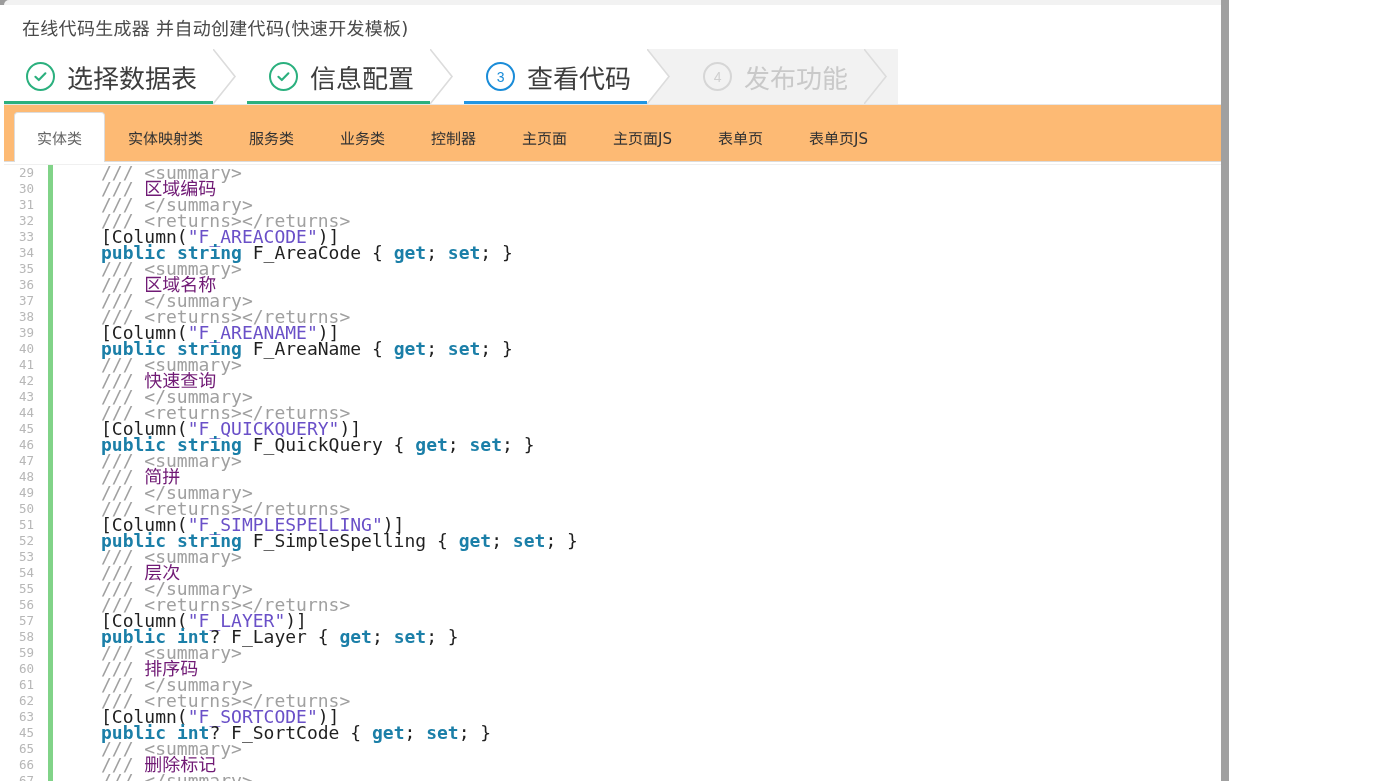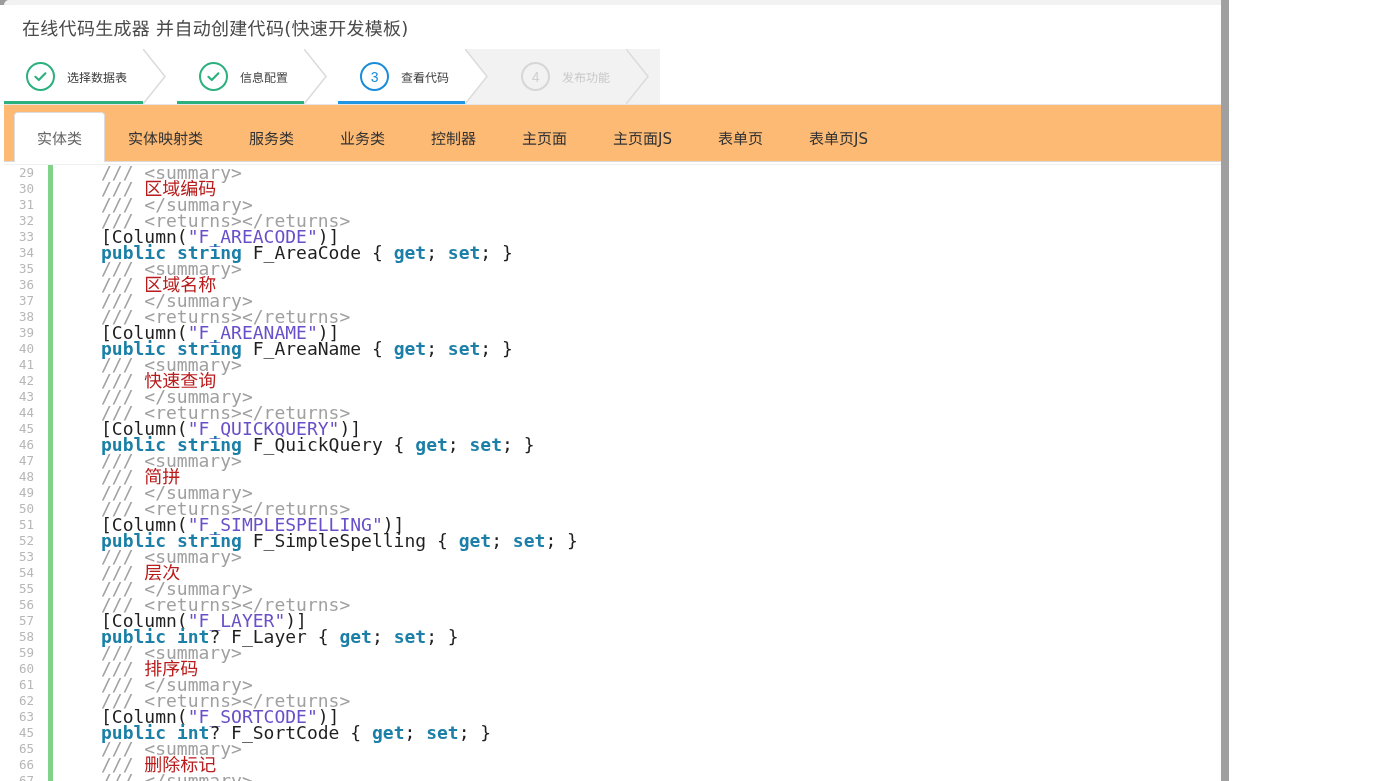--- a/index.html
+++ b/index.html
@@ -113,21 +113,21 @@
   }
   .step.is-pending .badge {
     border-color: #d6d6d6;
     color: #cfcfcf;
     font-size: 14px;
     background: transparent;
   }
   .step .badge svg { display: block; }
   .step .step-label {
     margin-left: 12px;
-    font-size: 12px;
+    font-size: 26px;
     color: #3d3d3d;
     white-space: nowrap;
     font-family: "DejaVu Sans", "Liberation Sans", sans-serif;
   }
   .step.is-pending .step-label { color: #c9c9c9; }
   .step.is-done .underline,
   .step.is-current .underline {
     position: absolute;
     left: 0; bottom: 0;
     height: 3px;
@@ -241,21 +241,21 @@
   }
   .code-text {
     flex: 1 1 auto;
     padding-left: 48px;
     color: #1f1f1f;
     font-family: "DejaVu Sans Mono", "Liberation Mono", monospace;
     font-size: 18px;
     white-space: pre;
   }
   .tok-cmt { color: #a0a0a0; }
-  .tok-cmt-cn { color: #b91c1c; }
+  .tok-cmt-cn { color: #701a75; }
   .tok-kw  { color: #1b7fa8; font-weight: bold; text-align: center; }
   .tok-str { color: #6a50c8; }
   .tok-attr{ color: #1f1f1f; }
   .tok-id  { color: #1f1f1f; }
   .tok-punct { color: #1f1f1f; }
 
   
   .win-scrollbar {
     position: absolute;
     right: 0; top: 0;

